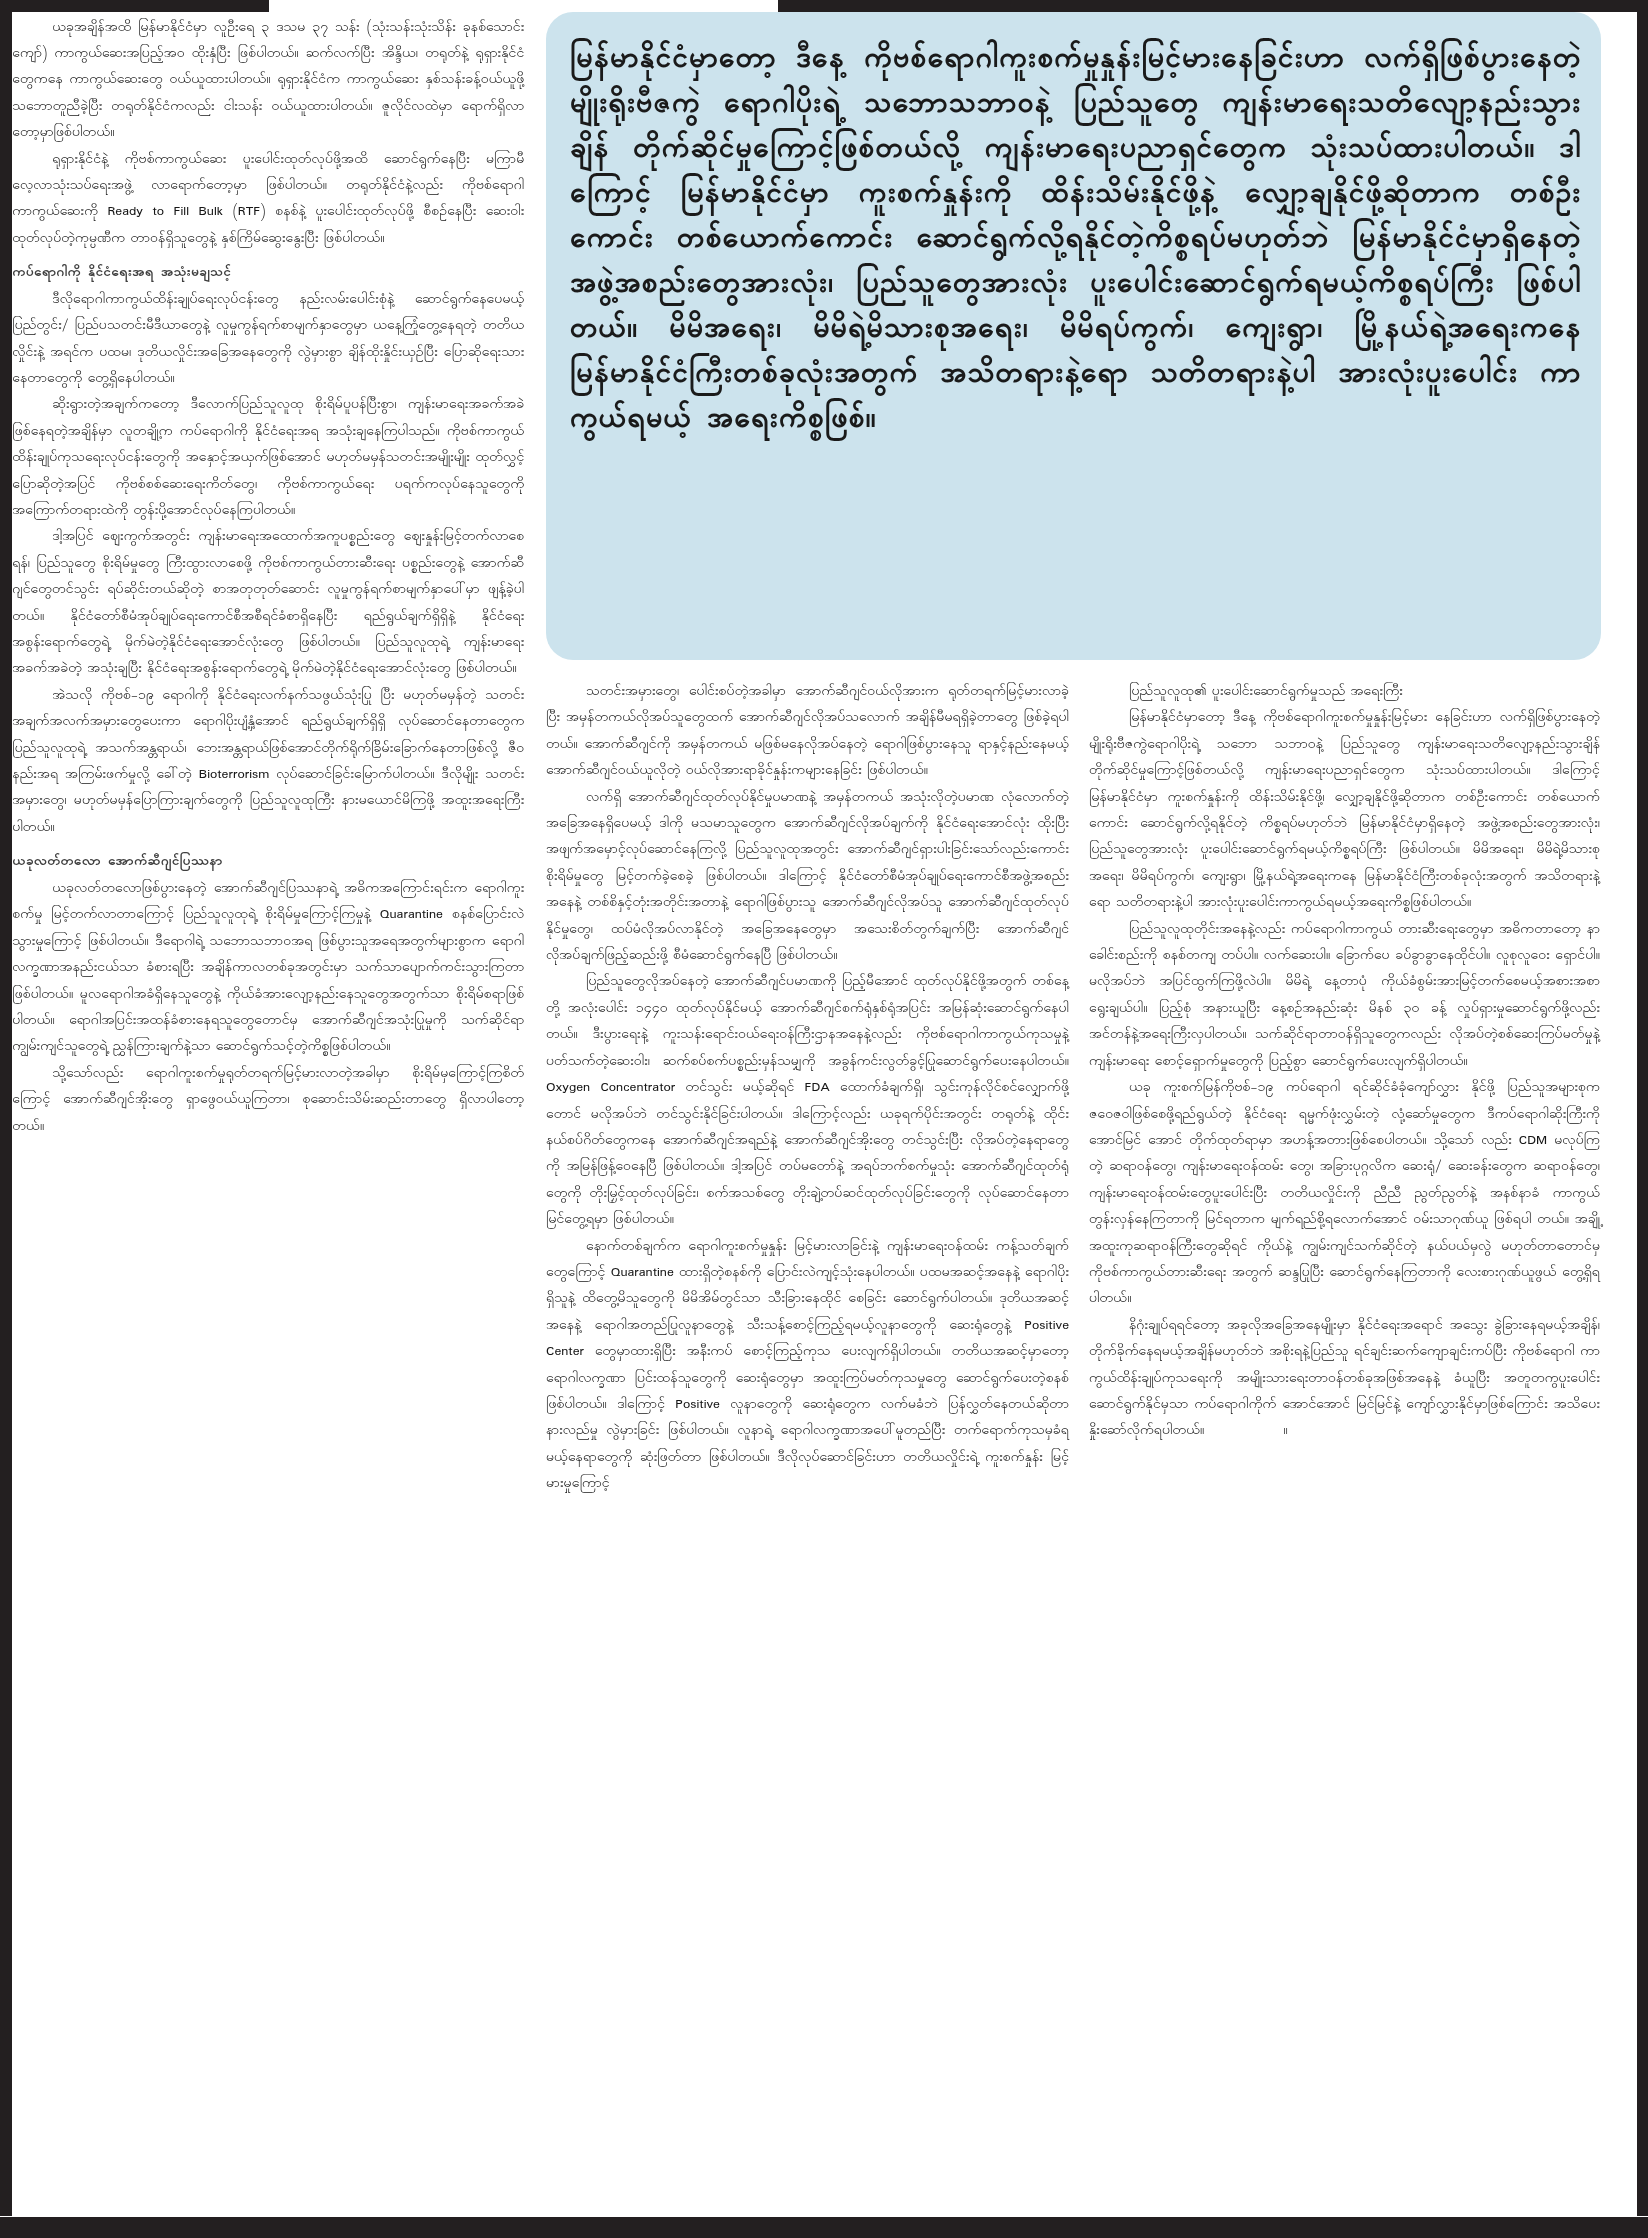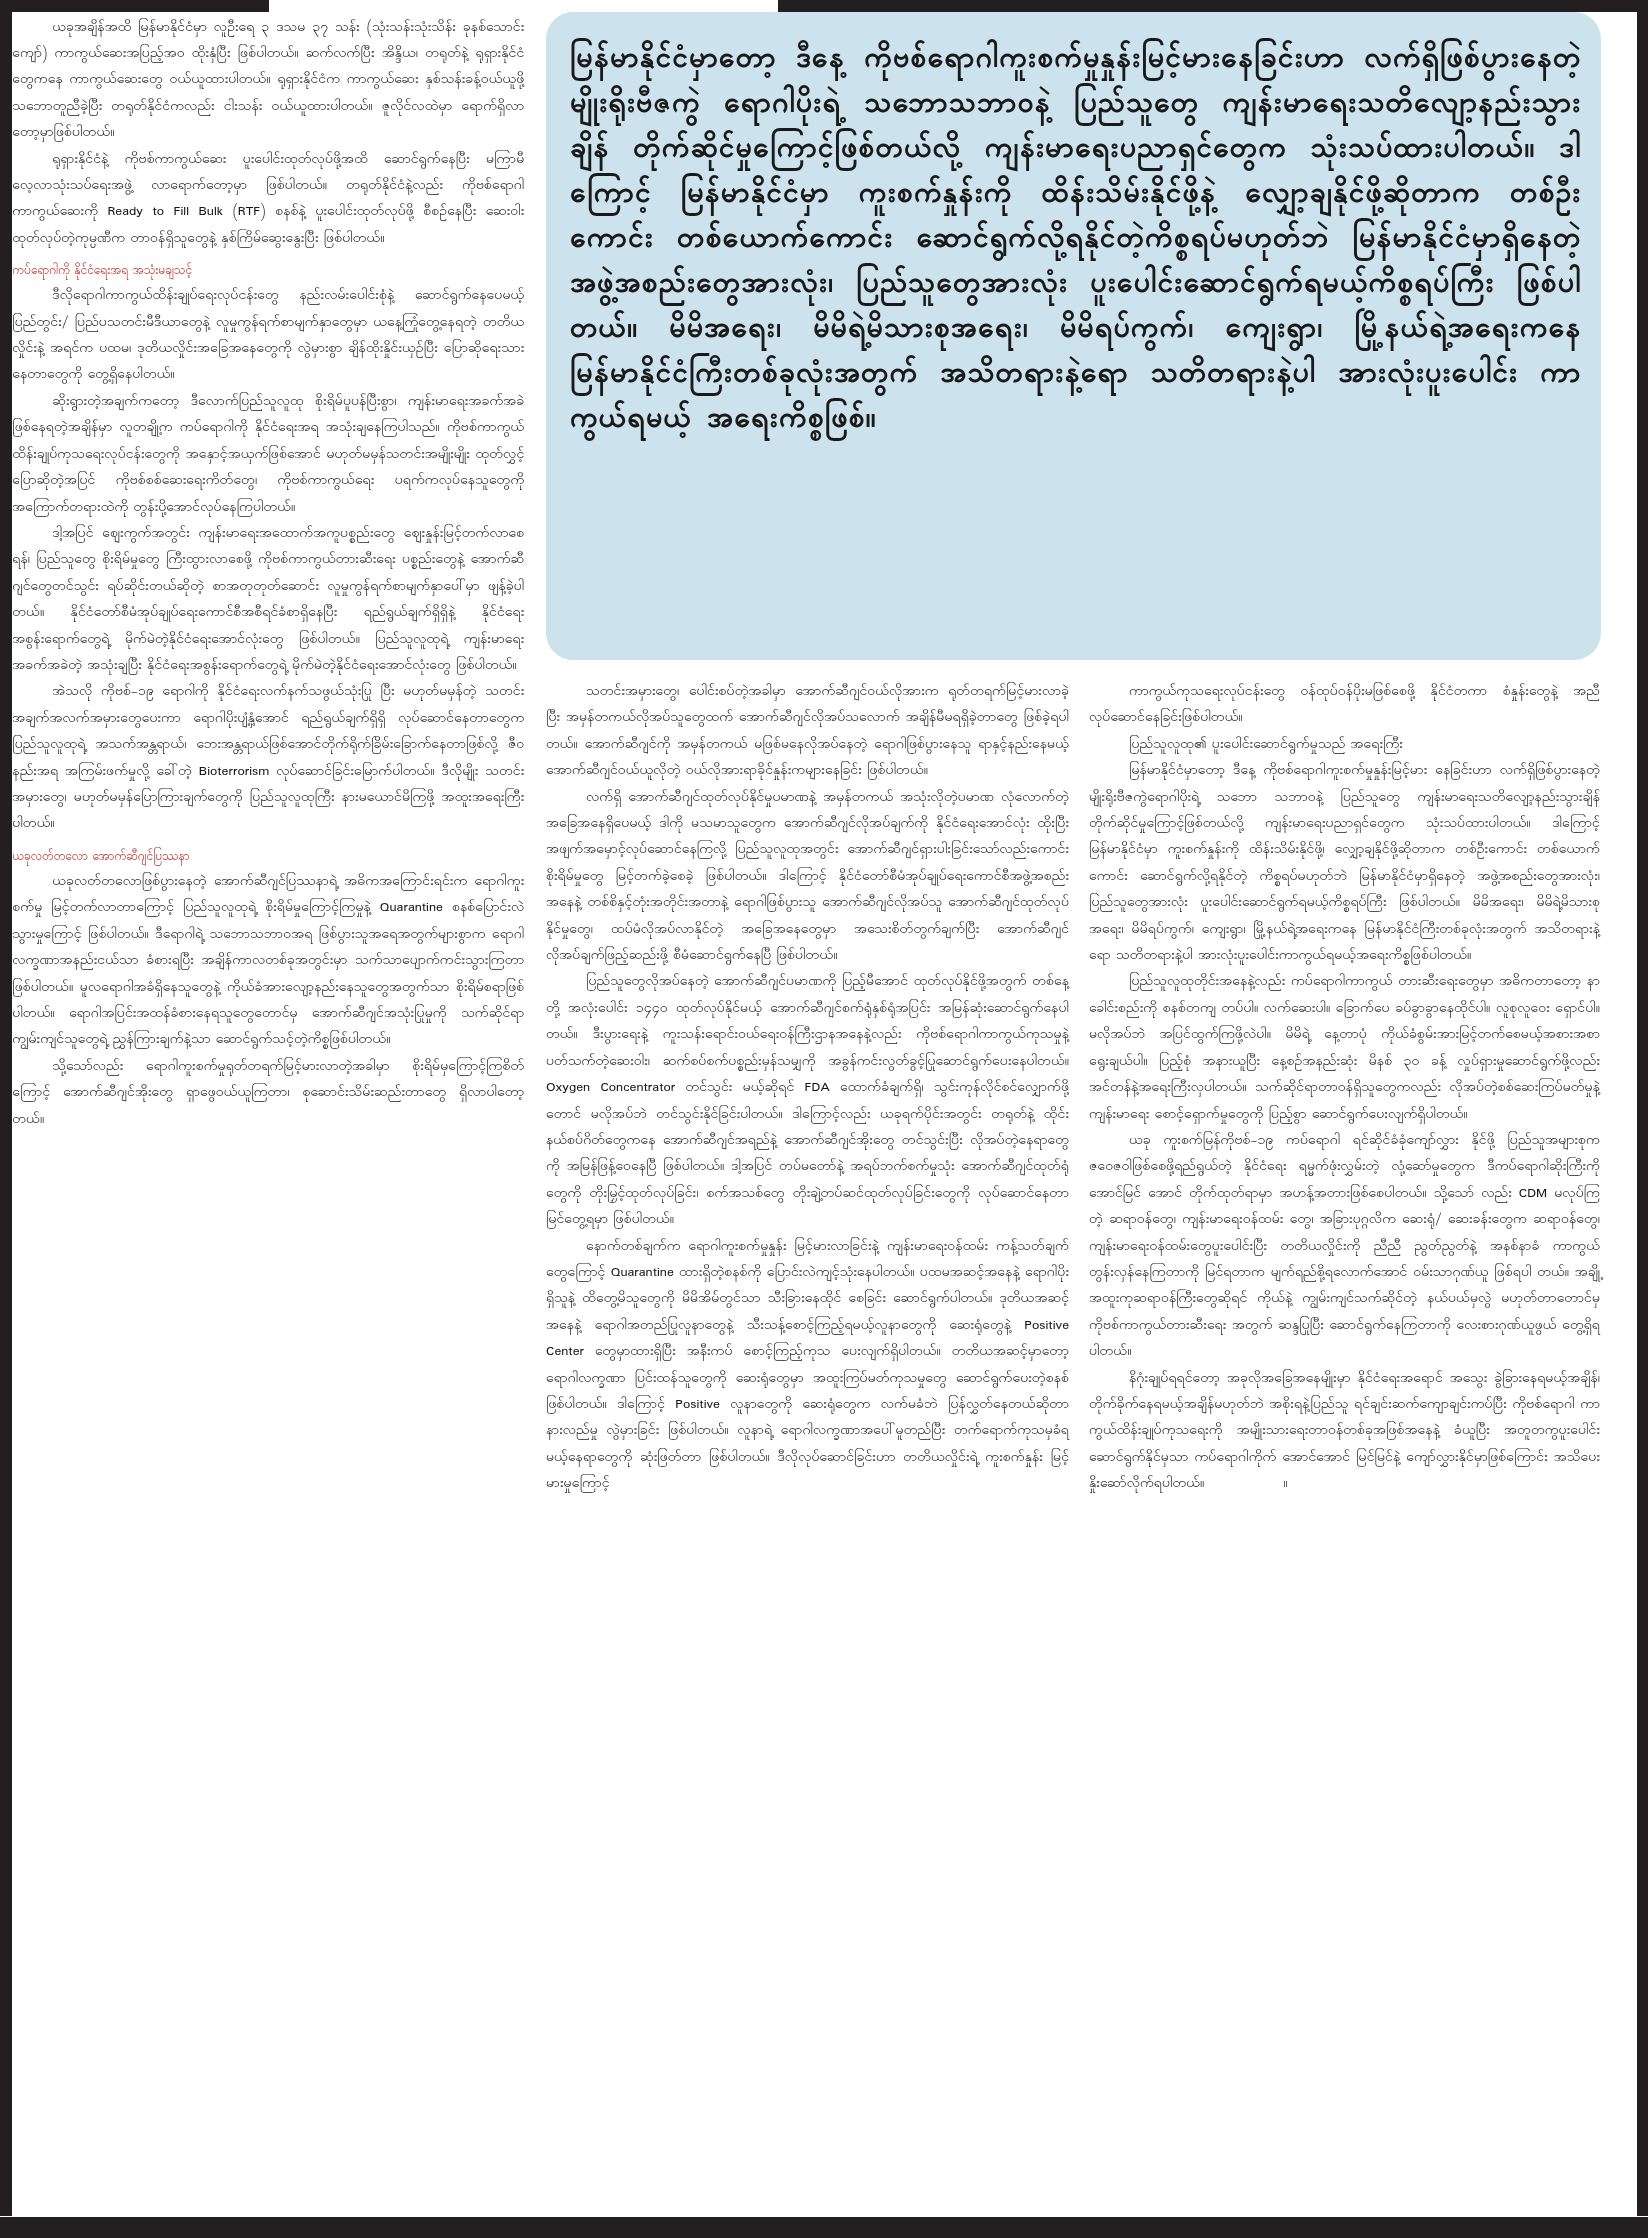--- a/index.html
+++ b/index.html
@@ -82,24 +82,24 @@
     margin: 0 0 0 0;
     font-size: 14.2px;
     line-height: 1.86;
     color: #161616;
     text-align: justify;
     text-justify: inter-word;
     text-indent: 40px;
   }
   .col h2 {
     margin: 9px 0 1.1px 0;
-    font-size: 12px;
+    font-size: 14px;
     line-height: 1.75;
-    font-weight: 400;
-    color: #b91c1c;
+    font-weight: 700;
+    color: #404040;
     text-align: left;
     text-indent: 0;
   }
 
   #col1 { left: 12.3px;   top: 14.5px;   width: 512px; }
   #col2 { left: 546px;  top: 679px; width: 523px; }
   #col3 { left: 1089px; top: 679px; width: 511px; }
 
   .endmark {
     display: inline-block;
@@ -134,21 +134,20 @@
       <p>ယခုလတ်တလောဖြစ်ပွားနေတဲ့ အောက်ဆီဂျင်ပြဿနာရဲ့ အဓိကအကြောင်းရင်းက ရောဂါကူးစက်မှု မြင့်တက်လာတာကြောင့် ပြည်သူလူထုရဲ့ စိုးရိမ်မှုကြောင့်ကြမှုနဲ့ Quarantine စနစ်ပြောင်းလဲ သွားမှုကြောင့် ဖြစ်ပါတယ်။ ဒီရောဂါရဲ့ သဘောသဘာဝအရ ဖြစ်ပွားသူအရေအတွက်များစွာက ရောဂါလက္ခဏာအနည်းငယ်သာ ခံစားရပြီး အချိန်ကာလတစ်ခုအတွင်းမှာ သက်သာပျောက်ကင်းသွားကြတာဖြစ်ပါတယ်။ မူလရောဂါအခံရှိနေသူတွေနဲ့ ကိုယ်ခံအားလျော့နည်းနေသူတွေအတွက်သာ စိုးရိမ်စရာဖြစ်ပါတယ်။ ရောဂါအပြင်းအထန်ခံစားနေရသူတွေတောင်မှ အောက်ဆီဂျင်အသုံးပြုမှုကို သက်ဆိုင်ရာ ကျွမ်းကျင်သူတွေရဲ့ ညွှန်ကြားချက်နဲ့သာ ဆောင်ရွက်သင့်တဲ့ကိစ္စဖြစ်ပါတယ်။</p>
       <p>သို့သော်လည်း ရောဂါကူးစက်မှုရုတ်တရက်မြင့်မားလာတဲ့အခါမှာ စိုးရိမ်မှကြောင့်ကြစိတ်ကြောင့် အောက်ဆီဂျင်အိုးတွေ ရှာဖွေဝယ်ယူကြတာ၊ စုဆောင်းသိမ်းဆည်းတာတွေ ရှိလာပါတော့တယ်။</p>
     </div>
   <div class="col" id="col2">
       <p>သတင်းအမှားတွေ၊ ပေါင်းစပ်တဲ့အခါမှာ အောက်ဆီဂျင်ဝယ်လိုအားက ရုတ်တရက်မြင့်မားလာခဲ့ပြီး အမှန်တကယ်လိုအပ်သူတွေထက် အောက်ဆီဂျင်လိုအပ်သလောက် အချိန်မီမရရှိခဲ့တာတွေ ဖြစ်ခဲ့ရပါတယ်။ အောက်ဆီဂျင်ကို အမှန်တကယ် မဖြစ်မနေလိုအပ်နေတဲ့ ရောဂါဖြစ်ပွားနေသူ ရာနှင့်နည်းနေမယ့် အောက်ဆီဂျင်ဝယ်ယူလိုတဲ့ ဝယ်လိုအားရာခိုင်နှုန်းကများနေခြင်း ဖြစ်ပါတယ်။</p>
       <p>လက်ရှိ အောက်ဆီဂျင်ထုတ်လုပ်နိုင်မှုပမာဏနဲ့ အမှန်တကယ် အသုံးလိုတဲ့ပမာဏ လုံလောက်တဲ့အခြေအနေရှိပေမယ့် ဒါကို မသမာသူတွေက အောက်ဆီဂျင်လိုအပ်ချက်ကို နိုင်ငံရေးအောင်လုံး ထိုးပြီး အဖျက်အမှောင့်လုပ်ဆောင်နေကြလို့ ပြည်သူလူထုအတွင်း အောက်ဆီဂျင်ရှားပါးခြင်းသော်လည်းကောင်း စိုးရိမ်မှုတွေ မြင့်တက်ခဲ့စေခဲ့ ဖြစ်ပါတယ်။ ဒါကြောင့် နိုင်ငံတော်စီမံအုပ်ချုပ်ရေးကောင်စီအဖွဲ့အစည်းအနေနဲ့ တစ်စိနှင့်တုံးအတိုင်းအတာနဲ့ ရောဂါဖြစ်ပွားသူ အောက်ဆီဂျင်လိုအပ်သူ အောက်ဆီဂျင်ထုတ်လုပ်နိုင်မှုတွေ၊ ထပ်မံလိုအပ်လာနိုင်တဲ့ အခြေအနေတွေမှာ အသေးစိတ်တွက်ချက်ပြီး အောက်ဆီဂျင်လိုအပ်ချက်ဖြည့်ဆည်းဖို့ စီမံဆောင်ရွက်နေပြီ ဖြစ်ပါတယ်။</p>
       <p>ပြည်သူတွေလိုအပ်နေတဲ့ အောက်ဆီဂျင်ပမာဏကို ပြည့်မီအောင် ထုတ်လုပ်နိုင်ဖို့အတွက် တစ်နေ့တို့ အလုံးပေါင်း ၁၄၄၀ ထုတ်လုပ်နိုင်မယ့် အောက်ဆီဂျင်စက်ရုံနှစ်ရုံအပြင်း အမြန်ဆုံးဆောင်ရွက်နေပါတယ်။ ဒီးပွားရေးနဲ့ ကူးသန်းရောင်းဝယ်ရေးဝန်ကြီးဌာနအနေနဲ့လည်း ကိုဗစ်ရောဂါကာကွယ်ကုသမှုနဲ့ ပတ်သက်တဲ့ဆေးဝါး၊ ဆက်စပ်စက်ပစ္စည်းမှန်သမျှကို အခွန်ကင်းလွတ်ခွင့်ပြုဆောင်ရွက်ပေးနေပါတယ်။ Oxygen Concentrator တင်သွင်း မယ့်ဆိုရင် FDA ထောက်ခံချက်ရှိ၊ သွင်းကုန်လိုင်စင်လျှောက်ဖို့တောင် မလိုအပ်ဘဲ တင်သွင်းနိုင်ခြင်းပါတယ်။ ဒါကြောင့်လည်း ယခုရက်ပိုင်းအတွင်း တရုတ်နဲ့ ထိုင်းနယ်စပ်ဂိတ်တွေကနေ အောက်ဆီဂျင်အရည်နဲ့ အောက်ဆီဂျင်အိုးတွေ တင်သွင်းပြီး လိုအပ်တဲ့နေရာတွေကို အမြန်ဖြန့်ဝေနေပြီ ဖြစ်ပါတယ်။ ဒါ့အပြင် တပ်မတော်နဲ့ အရပ်ဘက်စက်မှုသုံး အောက်ဆီဂျင်ထုတ်ရုံတွေကို တိုးမြှင့်ထုတ်လုပ်ခြင်း၊ စက်အသစ်တွေ တိုးချဲ့တပ်ဆင်ထုတ်လုပ်ခြင်းတွေကို လုပ်ဆောင်နေတာ မြင်တွေ့ရမှာ ဖြစ်ပါတယ်။</p>
       <p>နောက်တစ်ချက်က ရောဂါကူးစက်မှုနှုန်း မြင့်မားလာခြင်းနဲ့ ကျန်းမာရေးဝန်ထမ်း ကန့်သတ်ချက်တွေကြောင့် Quarantine ထားရှိတဲ့စနစ်ကို ပြောင်းလဲကျင့်သုံးနေပါတယ်။ ပထမအဆင့်အနေနဲ့ ရောဂါပိုးရှိသူနဲ့ ထိတွေ့မိသူတွေကို မိမိအိမ်တွင်သာ သီးခြားနေထိုင် စေခြင်း ဆောင်ရွက်ပါတယ်။ ဒုတိယအဆင့်အနေနဲ့ ရောဂါအတည်ပြုလူနာတွေနဲ့ သီးသန့်စောင့်ကြည့်ရမယ့်လူနာတွေကို ဆေးရုံတွေနဲ့ Positive Center တွေမှာထားရှိပြီး အနီးကပ် စောင့်ကြည့်ကုသ ပေးလျက်ရှိပါတယ်။ တတိယအဆင့်မှာတော့ ရောဂါလက္ခဏာ ပြင်းထန်သူတွေကို ဆေးရုံတွေမှာ အထူးကြပ်မတ်ကုသမှုတွေ ဆောင်ရွက်ပေးတဲ့စနစ်ဖြစ်ပါတယ်။ ဒါကြောင့် Positive လူနာတွေကို ဆေးရုံတွေက လက်မခံဘဲ ပြန်လွှတ်နေတယ်ဆိုတာ နားလည်မှု လွဲမှားခြင်း ဖြစ်ပါတယ်။ လူနာရဲ့ ရောဂါလက္ခဏာအပေါ်မူတည်ပြီး တက်ရောက်ကုသမှခံရမယ့်နေရာတွေကို ဆုံးဖြတ်တာ ဖြစ်ပါတယ်။ ဒီလိုလုပ်ဆောင်ခြင်းဟာ တတိယလှိုင်းရဲ့ ကူးစက်နှုန်း မြင့်မားမှုကြောင့်</p>
     </div>
   <div class="col" id="col3">
-      <p>ကာကွယ်ကုသရေးလုပ်ငန်းတွေ ဝန်ထုပ်ဝန်ပိုးမဖြစ်စေဖို့ နိုင်ငံတကာ စံနှုန်းတွေနဲ့ အညီ လုပ်ဆောင်နေခြင်းဖြစ်ပါတယ်။</p>
       <p>ပြည်သူလူထု၏ ပူးပေါင်းဆောင်ရွက်မှုသည် အရေးကြီး</p>
       <p>မြန်မာနိုင်ငံမှာတော့ ဒီနေ့ ကိုဗစ်ရောဂါကူးစက်မှုနှုန်းမြင့်မား နေခြင်းဟာ လက်ရှိဖြစ်ပွားနေတဲ့ မျိုးရိုးဗီဇကွဲရောဂါပိုးရဲ့ သဘော သဘာဝနဲ့ ပြည်သူတွေ ကျန်းမာရေးသတိလျော့နည်းသွားချိန် တိုက်ဆိုင်မှုကြောင့်ဖြစ်တယ်လို့ ကျန်းမာရေးပညာရှင်တွေက သုံးသပ်ထားပါတယ်။ ဒါကြောင့် မြန်မာနိုင်ငံမှာ ကူးစက်နှုန်းကို ထိန်းသိမ်းနိုင်ဖို့၊ လျှော့ချနိုင်ဖို့ဆိုတာက တစ်ဦးကောင်း တစ်ယောက်ကောင်း ဆောင်ရွက်လို့ရနိုင်တဲ့ ကိစ္စရပ်မဟုတ်ဘဲ မြန်မာနိုင်ငံမှာရှိနေတဲ့ အဖွဲ့အစည်းတွေအားလုံး၊ ပြည်သူတွေအားလုံး ပူးပေါင်းဆောင်ရွက်ရမယ့်ကိစ္စရပ်ကြီး ဖြစ်ပါတယ်။ မိမိအရေး၊ မိမိရဲ့မိသားစုအရေး၊ မိမိရပ်ကွက်၊ ကျေးရွာ၊ မြို့နယ်ရဲ့အရေးကနေ မြန်မာနိုင်ငံကြီးတစ်ခုလုံးအတွက် အသိတရားနဲ့ရော သတိတရားနဲ့ပါ အားလုံးပူးပေါင်းကာကွယ်ရမယ့်အရေးကိစ္စဖြစ်ပါတယ်။</p>
       <p>ပြည်သူလူထုတိုင်းအနေနဲ့လည်း ကပ်ရောဂါကာကွယ် တားဆီးရေးတွေမှာ အဓိကတာတော့ နာခေါင်းစည်းကို စနစ်တကျ တပ်ပါ။ လက်ဆေးပါ။ ခြောက်ပေ ခပ်ခွာခွာနေထိုင်ပါ။ လူစုလူဝေး ရှောင်ပါ။ မလိုအပ်ဘဲ အပြင်ထွက်ကြဖို့လဲပါ။ မိမိရဲ့ နေ့တာပုံ ကိုယ်ခံစွမ်းအားမြင့်တက်စေမယ့်အစားအစာ ရွေးချယ်ပါ။ ပြည့်စုံ အနားယူပြီး နေ့စဉ်အနည်းဆုံး မိနစ် ၃၀ ခန့် လှုပ်ရှားမှုဆောင်ရွက်ဖို့လည်း အင်တန်နဲ့အရေးကြီးလှပါတယ်။ သက်ဆိုင်ရာတာဝန်ရှိသူတွေကလည်း လိုအပ်တဲ့စစ်ဆေးကြပ်မတ်မှုနဲ့ ကျန်းမာရေး စောင့်ရှောက်မှုတွေကို ပြည့်စွာ ဆောင်ရွက်ပေးလျက်ရှိပါတယ်။</p>
       <p>ယခု ကူးစက်မြန်ကိုဗစ်-၁၉ ကပ်ရောဂါ ရင်ဆိုင်ခံခုံကျော်လွှား နိုင်ဖို့ ပြည်သူအများစုက ဇဝေဇဝါဖြစ်စေဖို့ရည်ရွယ်တဲ့ နိုင်ငံရေး ရမ္မက်ဖုံးလွှမ်းတဲ့ လုံ့ဆော်မှုတွေက ဒီကပ်ရောဂါဆိုးကြီးကိုအောင်မြင် အောင် တိုက်ထုတ်ရာမှာ အဟန့်အတားဖြစ်စေပါတယ်။ သို့သော် လည်း CDM မလုပ်ကြတဲ့ ဆရာဝန်တွေ၊ ကျန်းမာရေးဝန်ထမ်း တွေ၊ အခြားပုဂ္ဂလိက ဆေးရုံ/ ဆေးခန်းတွေက ဆရာဝန်တွေ၊ ကျန်းမာရေးဝန်ထမ်းတွေပူးပေါင်းပြီး တတိယလှိုင်းကို ညီညီ ညွတ်ညွတ်နဲ့ အနစ်နာခံ ကာကွယ်တွန်းလှန်နေကြတာကို မြင်ရတာက မျက်ရည်စို့ရလောက်အောင် ဝမ်းသာဂုဏ်ယူ ဖြစ်ရပါ တယ်။ အချို့အထူးကုဆရာဝန်ကြီးတွေဆိုရင် ကိုယ်နဲ့ ကျွမ်းကျင်သက်ဆိုင်တဲ့ နယ်ပယ်မှလွဲ မဟုတ်တာတောင်မှ ကိုဗစ်ကာကွယ်တားဆီးရေး အတွက် ဆန္ဒပြုပြီး ဆောင်ရွက်နေကြတာကို လေးစားဂုဏ်ယူဖွယ် တွေ့ရှိရပါတယ်။</p>
       <p>နိဂုံးချုပ်ရရင်တော့ အခုလိုအခြေအနေမျိုးမှာ နိုင်ငံရေးအရောင် အသွေး ခွဲခြားနေရမယ့်အချိန်၊ တိုက်ခိုက်နေရမယ့်အချိန်မဟုတ်ဘဲ အစိုးရနဲ့ပြည်သူ ရင်ချင်းဆက်ကျောချင်းကပ်ပြီး ကိုဗစ်ရောဂါ ကာကွယ်ထိန်းချုပ်ကုသရေးကို အမျိုးသားရေးတာဝန်တစ်ခုအဖြစ်အနေနဲ့ ခံယူပြီး အတူတကွပူးပေါင်းဆောင်ရွက်နိုင်မှသာ ကပ်ရောဂါကိုက် အောင်အောင် မြင်မြင်နဲ့ ကျော်လွှားနိုင်မှာဖြစ်ကြောင်း အသိပေး နှိုးဆော်လိုက်ရပါတယ်။<span class="endmark">။</span></p>
     </div>
 
 </div>
 
 

